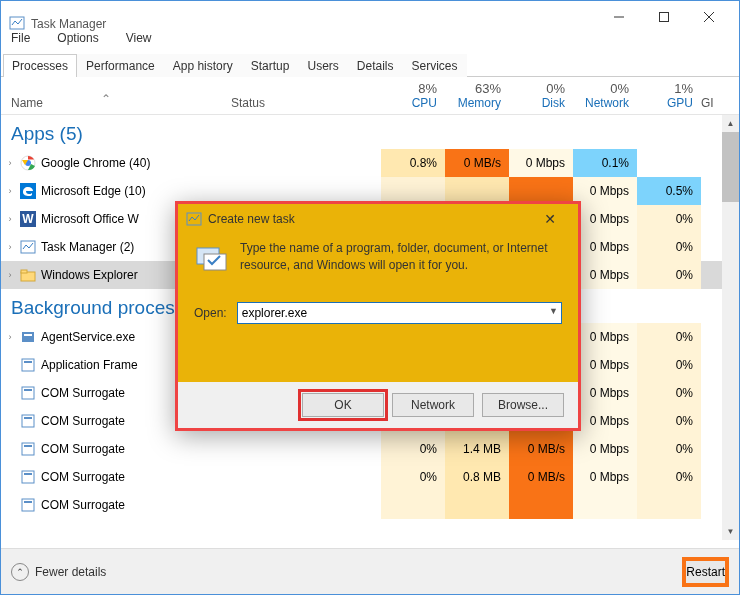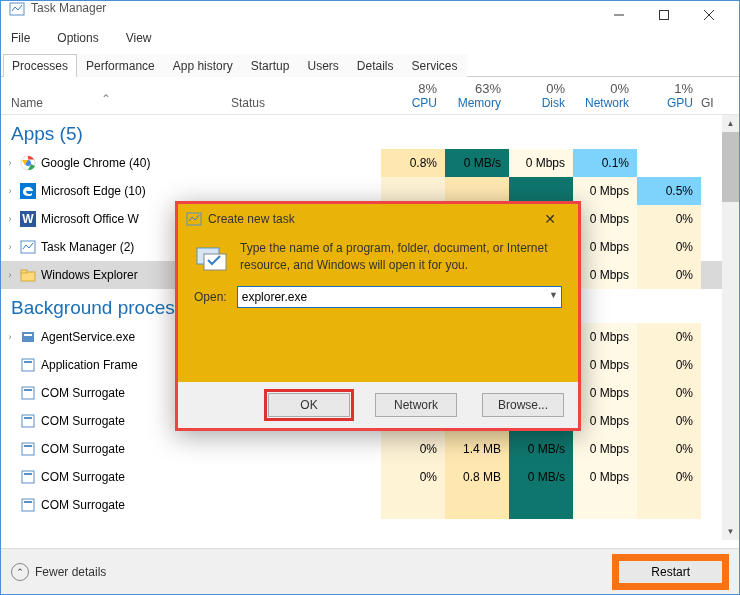--- a/index.html
+++ b/index.html
@@ -1,17 +1,17 @@
 <!DOCTYPE html>
 <html><head>
 <meta charset="utf-8">
 <style>
 *{box-sizing:border-box;margin:0;padding:0;font-family:"Segoe UI",Tahoma,sans-serif;font-size:12px}
 body{background:#fff;width:740px;height:595px;position:relative;overflow:hidden;border:1px solid #4a90d9}
-.titlebar{height:30px;display:flex;align-items:flex-start;padding:0 8px;background:#fff}
+.titlebar{height:30px;display:flex;align-items:flex-end;padding:0 8px;background:#fff}
 .titlebar .app-icon{width:16px;height:16px;margin-right:6px}
 .titlebar .title{color:#555;flex:1}
 .titlebar .win-btn{width:45px;height:28px;display:flex;align-items:center;justify-content:center;color:#555}
 .menubar{height:20px;display:flex;gap:27px;padding:0 10px;color:#333}
 .tabs{display:flex;border-bottom:1px solid #ccc;padding:0 2px;margin-top:2px}
 .tab{padding:4px 8px;color:#333;border:1px solid transparent;border-bottom:none;position:relative;top:1px;background:#fff}
 .tab.active{border-color:#ccc;background:#fff}
 .tab:not(.active){background:#fafafa}
 .headers{display:flex;height:38px;border-bottom:1px solid #e5e5e5;align-items:flex-end;padding-bottom:4px;color:#555}
 .h-name{width:230px;padding-left:10px;position:relative}
@@ -29,44 +29,44 @@
 .row.selected{background:#d9d9d9}
 .row .exp{width:18px;text-align:center;color:#777;font-size:9px}
 .row .icon{width:18px;height:16px;display:flex;align-items:center;justify-content:center}
 .row .name{flex:0 0 194px;padding-left:4px;white-space:nowrap;overflow:hidden}
 .row .status{flex:0 0 150px}
 .row .cell{width:64px;text-align:right;padding-right:8px;height:100%;display:flex;align-items:center;justify-content:flex-end}
 .c-cpu{background:#fff3d6}
 .c-cpu.h1{background:#ffe8b0}
 .c-mem{background:#ffe8b0}
 .c-mem.h1{background:#ffd97a}
-.c-disk{background:#0f766e}
+.c-disk{background:#f97316}
 .c-net{background:#fff9e6}
 .c-gpu{background:#fff3d6}
 .c-gpu.h1{background:#7dd3fc}
 .footer{position:absolute;bottom:0;left:0;right:0;height:46px;border-top:1px solid #ddd;display:flex;align-items:center;padding:0 10px;background:#f0f0f0}
 .footer .fewer{display:flex;align-items:center;gap:6px;color:#333}
-.footer .restart{margin-left:auto;padding:4px 32px;border:7px solid #f97316;background:#e8e8e8}
+.footer .restart{margin-left:auto;padding:4px 0;border:4px solid #f97316;background:#e8e8e8}
 .dialog{position:absolute;left:174px;top:200px;width:406px;height:230px;background:#eab308;border:3px solid #ef4444;box-shadow:0 5px 25px rgba(0,0,0,.35)}
 .dlg-titlebar{height:30px;display:flex;align-items:center;padding:0 8px}
 .dlg-titlebar .icon{width:16px;height:16px;margin-right:6px}
 .dlg-titlebar .t{flex:1;color:#333}
 .dlg-titlebar .close{width:40px;height:28px;display:flex;align-items:center;justify-content:center;color:#333;font-size:14px}
 .dlg-body{padding:6px 16px}
-.dlg-msg{display:flex;gap:12px;align-items:flex-start;margin-bottom:12px}
+.dlg-msg{display:flex;gap:12px;align-items:flex-start;margin-bottom:28px}
 .dlg-msg .run-icon{width:34px;height:34px;flex-shrink:0}
 .dlg-msg .txt{color:#333;line-height:1.4}
 .dlg-open-row{display:flex;align-items:center;gap:10px;margin-bottom:8px}
 .dlg-open-row label{color:#333}
 .combo{flex:1;position:relative}
 .combo input{width:100%;height:22px;padding:2px 20px 2px 4px;border:1px solid #1a6fb8;outline:none;font-size:12px}
 .combo .dd{position:absolute;right:4px;top:4px;font-size:9px;color:#555}
 .dlg-chk{display:flex;align-items:center;gap:6px;margin-left:52px;color:#333}
 .dlg-chk input{width:13px;height:13px}
-.dlg-btns{position:absolute;bottom:0;left:0;right:0;height:46px;background:#f0f0f0;display:flex;align-items:center;justify-content:flex-end;gap:25px;padding:0 14px}
+.dlg-btns{position:absolute;bottom:0;left:0;right:0;height:46px;background:#f0f0f0;display:flex;align-items:center;justify-content:flex-end;gap:8px;padding:0 14px}
 .dlg-btn{min-width:82px;height:24px;border:1px solid #aaa;background:#e8e8e8;color:#333}
 .dlg-btn.ok{outline:3px solid #e03030;outline-offset:1px}
 svg{display:block}
 </style>
 </head>
 <body>
 
 <div class="titlebar">
   <span class="app-icon">
     <svg viewBox="0 0 16 16">

